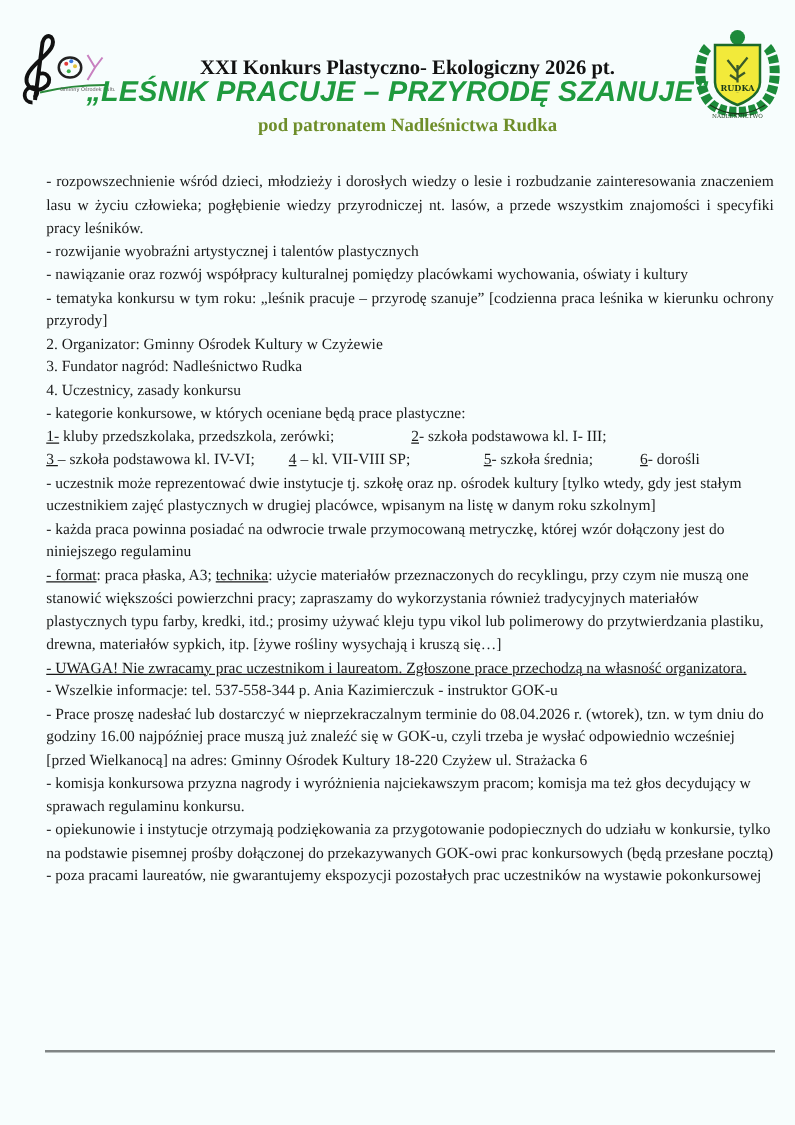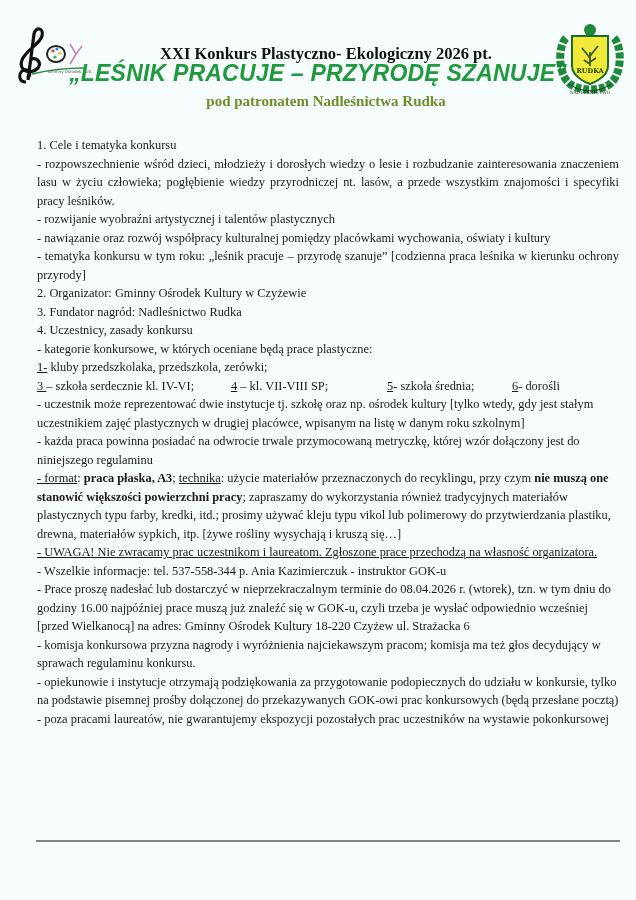--- a/index.html
+++ b/index.html
@@ -20,21 +20,21 @@
   .t2 { top: 60px; font-size: 23px; font-style: italic; font-weight: bold; color: #1f9a3e; left: 0px; font-family: "Liberation Sans", sans-serif; letter-spacing: 0.2px;}
   .t3 { top: 93px; font-size: 15px; font-weight: bold; color: #6e8e2a; left: 8px; }
 
   .content {
     position: absolute; left: 37px; top: 136px; width: 582px;
     font-size: 12.4px; line-height: 18.5px;
   }
   .content p { margin: 0; }
   .just { text-align: justify; text-align-last: left; }
   .u { text-decoration: underline; }
-  .b { font-weight: bold; }
+  .b { font-weight: normal; }
   .cats { position: relative; height: 18.5px; white-space: nowrap; }
   .cats span.c { position: absolute; top: 0; }
   .footer-rule {
     position: absolute; left: 36px; top: 840px; width: 584px; height: 2px;
     background: #808585;
   }
 </style>
 </head>
 <body>
 
@@ -63,35 +63,35 @@
     <path d="M16 14 L52 14 L52 44 C52 56 34 62 34 62 C34 62 16 56 16 44 Z" fill="#f2ea3a" stroke="#1c6a2a" stroke-width="2"></path>
     <path d="M34 52 L34 30 M34 36 L26 26 M34 34 L42 24 M34 42 L28 38 M34 40 L40 36" stroke="#3a5a2a" stroke-width="1.8"></path>
     <rect x="22" y="44" width="24" height="8" fill="#f2ea3a"></rect>
     <text x="34" y="51" text-anchor="middle" font-size="6.5" font-weight="bold" fill="#1a3a1a" font-family="DejaVu Serif, serif">RUDKA</text>
     <path d="M12 62 Q34 76 56 62" fill="none" stroke="#1a3a1a" stroke-width="1"></path>
     <text x="34" y="72" text-anchor="middle" font-size="4.5" fill="#1a3a1a" font-family="DejaVu Serif, serif">NADLEŚNICTWO</text>
   </svg>
 </div>
 
 <div class="content">
-  <p>1. Cele i tematyka konkursu</p>
   <p class="just">- rozpowszechnienie wśród dzieci, młodzieży i dorosłych wiedzy o lesie i rozbudzanie zainteresowania znaczeniem lasu w życiu człowieka; pogłębienie wiedzy przyrodniczej nt. lasów, a przede wszystkim znajomości i specyfiki pracy leśników.</p>
   <p>- rozwijanie wyobraźni artystycznej i talentów plastycznych</p>
   <p>- nawiązanie oraz rozwój współpracy kulturalnej pomiędzy placówkami wychowania, oświaty i kultury</p>
   <p class="just">- tematyka konkursu w tym roku: „leśnik pracuje – przyrodę szanuje” [codzienna praca leśnika w kierunku ochrony przyrody]</p>
   <p>2. Organizator: Gminny Ośrodek Kultury w Czyżewie</p>
   <p>3. Fundator nagród: Nadleśnictwo Rudka</p>
   <p>4. Uczestnicy, zasady konkursu</p>
   <p>- kategorie konkursowe, w których oceniane będą prace plastyczne:</p>
 
   <div class="cats">
     <span class="c" style="left:0"><span class="u">1-</span><span> kluby przedszkolaka, przedszkola, zerówki;</span></span>
+    <span class="c" style="left:292px"><span class="u">2</span><span>- szkoła podstawowa kl. I- III;</span></span>
   </div>
   <div class="cats">
-    <span class="c" style="left:0"><span class="u">3 </span><span>– szkoła serdecznie kl. IV-VI;</span></span>
+    <span class="c" style="left:0"><span class="u">3 </span><span>– szkoła podstawowa kl. IV-VI;</span></span>
     <span class="c" style="left:194px"><span class="u">4</span><span> – kl. VII-VIII SP;</span></span>
     <span class="c" style="left:350px"><span class="u">5</span><span>- szkoła średnia;</span></span>
     <span class="c" style="left:475px"><span class="u">6</span><span>- dorośli</span></span>
   </div>
 
   <p>- uczestnik może reprezentować dwie instytucje tj. szkołę oraz np. ośrodek kultury [tylko wtedy, gdy jest stałym uczestnikiem zajęć plastycznych w drugiej placówce, wpisanym na listę w danym roku szkolnym]</p>
   <p>- każda praca powinna posiadać na odwrocie trwale przymocowaną metryczkę, której wzór dołączony jest do niniejszego regulaminu</p>
   <p><span class="u">- format</span><span>: </span><span class="b">praca płaska, A3</span><span>; </span><span class="u">technika</span><span>: użycie materiałów przeznaczonych do recyklingu, przy czym </span><span class="b">nie muszą one stanowić większości powierzchni pracy</span><span>; zapraszamy do wykorzystania również tradycyjnych materiałów plastycznych typu farby, kredki, itd.; prosimy używać kleju typu vikol lub polimerowy do przytwierdzania plastiku, drewna, materiałów sypkich, itp. [żywe rośliny wysychają i kruszą się…]</span></p>
   <p class="u">- UWAGA! Nie zwracamy prac uczestnikom i laureatom. Zgłoszone prace przechodzą na własność organizatora.</p>
   <p>- Wszelkie informacje: tel. 537-558-344 p. Ania Kazimierczuk - instruktor GOK-u</p>

